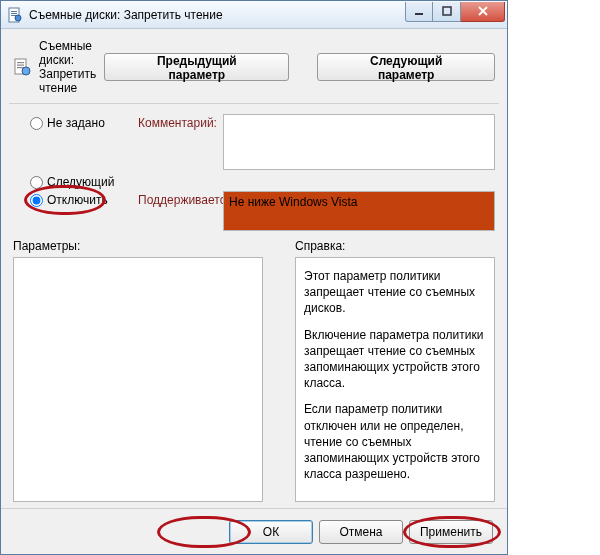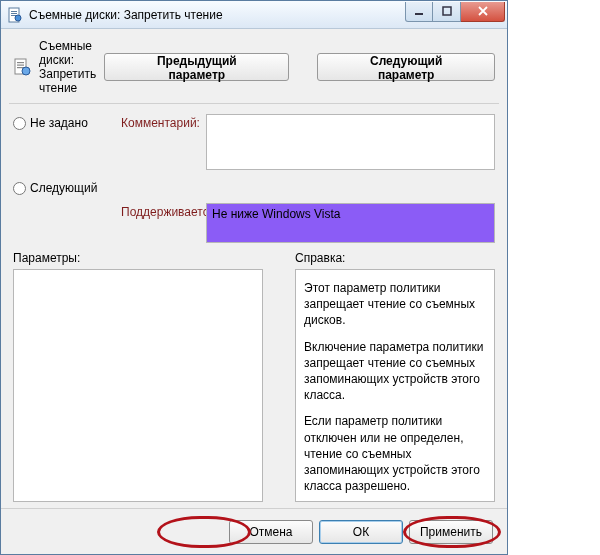--- a/index.html
+++ b/index.html
@@ -16,27 +16,27 @@
   .win-btn svg { display: block; }
 
   .header-row { display: flex; align-items: center; padding: 10px 12px 8px 12px; gap: 8px; }
   .policy-icon { width: 18px; height: 18px; display: inline-flex; }
   .policy-title { flex: 1; color: #000; }
   .nav-btn { height: 28px; padding: 0 22px; background: linear-gradient(to bottom, #fdfdfd, #e6e6e6); border: 1px solid #999; border-radius: 3px; cursor: default; font-weight: bold; }
   .nav-btn + .nav-btn { margin-left: 20px; }
 
   .sep { height: 1px; background: #d0d0d0; margin: 0 8px 6px 8px; }
 
-  .config-grid { display: grid; grid-template-columns: 108px 85px 1fr; padding: 4px 12px 2px 12px; row-gap: 6px; align-items: start; }
+  .config-grid { display: grid; grid-template-columns: 108px 85px 1fr; padding: 4px 12px 2px 29px; align-items: start; }
   .radio-col { grid-column: 1; display: flex; align-items: center; gap: 4px; height: 18px; position: relative; }
   .radio-col input { margin: 0; }
   .lbl-col { grid-column: 2; padding-top: 2px; color: #7f1d1d; }
   .field-col { grid-column: 3; }
   .comment-box { width: 100%; height: 56px; border: 1px solid #b7b7b7; background: #fff; resize: none; padding: 3px 5px; font-family: inherit; }
-  .supported-box { width: 100%; height: 40px; border: 1px solid #b7b7b7; background: #8b5cf6; padding: 3px 5px; color: #000; overflow: auto; }
+  .supported-box { width: 100%; height: 40px; border: 1px solid #b7b7b7; background: #c2410c; padding: 3px 5px; color: #000; overflow: auto; }
 
   .disable-marker { position: absolute; border: 3px solid #b3121a; border-radius: 50% / 55%; width: 82px; height: 30px; left: -6px; top: -6px; pointer-events: none; }
 
   .lower { flex: 1; display: flex; gap: 12px; padding: 6px 12px 4px 12px; min-height: 0; }
   .col { display: flex; flex-direction: column; min-height: 0; }
   .col-label { margin-bottom: 4px; color: #000; }
   .pane { flex: 1; border: 1px solid #b7b7b7; background: #fff; overflow: auto; padding: 10px 8px; color: #000; }
   .options-col { width: 250px; }
   .help-col { flex: 1; margin-left: 20px; }
   .help-pane p { margin: 0 0 10px 0; line-height: 1.35; }
@@ -110,20 +110,25 @@
       <textarea class="comment-box" style=""></textarea>
     </div>
 
     <label class="radio-col">
       <input type="radio" name="state" style="">
       <span>Следующий</span>
     </label>
     <div></div>
       <div></div>
 
+    <label class="radio-col" style="position:relative;">
+      <span class="disable-marker"></span>
+      <input type="radio" name="state" checked="" style="">
+      <span>Отключить</span>
+    </label>
     <div class="lbl-col">Поддерживается:</div>
     <div class="field-col">
       <div class="supported-box">
         <span>Не ниже Windows Vista</span>
       </div>
     </div>
 
   </div>
 
   <div class="lower">
@@ -136,19 +141,19 @@
       <div class="pane help-pane">
         <p>Этот параметр политики запрещает чтение со съемных дисков.</p>
         <p>Включение параметра политики запрещает чтение со съемных запоминающих устройств этого класса.</p>
         <p>Если параметр политики отключен или не определен, чтение со съемных запоминающих устройств этого класса разрешено.</p>
       </div>
     </div>
   </div>
 
   <div class="footer">
     <span class="marker-ok" style="right:256px;"></span>
+    <button class="btn default">ОК</button>
     <button class="btn">Отмена</button>
-    <button class="btn default">ОК</button>
     <span class="marker-apply" style="right:6px;"></span>
     <button class="btn">Применить</button>
   </div>
 
 </div>
 
 </body></html>

